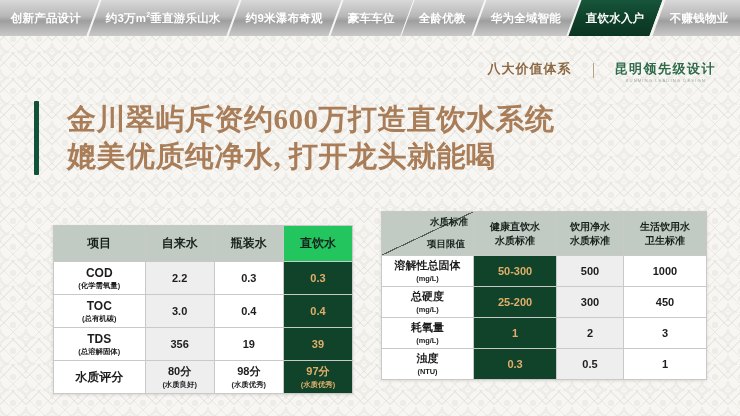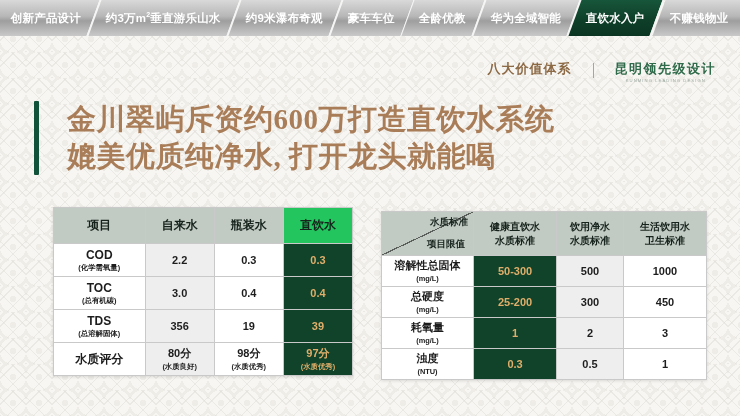--- a/index.html
+++ b/index.html
@@ -76,21 +76,21 @@
   }
   .headline-bar { width:5px; background:#10523a; border-radius:1px; }
   .headline-text {
     font-family:"Liberation Serif", serif;
     font-size:29px; font-weight:bold; color:#a97d58;
     line-height:1.28; letter-spacing:.5px; white-space:nowrap;
   }
 
   
   .tbl-wrap { position:absolute; z-index:4; }
-  #table-left  { left:33px;  top:207px; width:320px;padding-left:20px; }
+  #table-left  { left:33px;  top:225px; width:320px;padding-left:20px; }
   #table-right { left:381px; top:211px; width:326px; }
 
   table {
     width:100%; border-collapse:collapse;
     background:#ffffff;
     box-shadow:0 1px 3px rgba(0,0,0,.12);
   }
   th, td {
     border:1px solid #c9c9c9;
     text-align:center;

